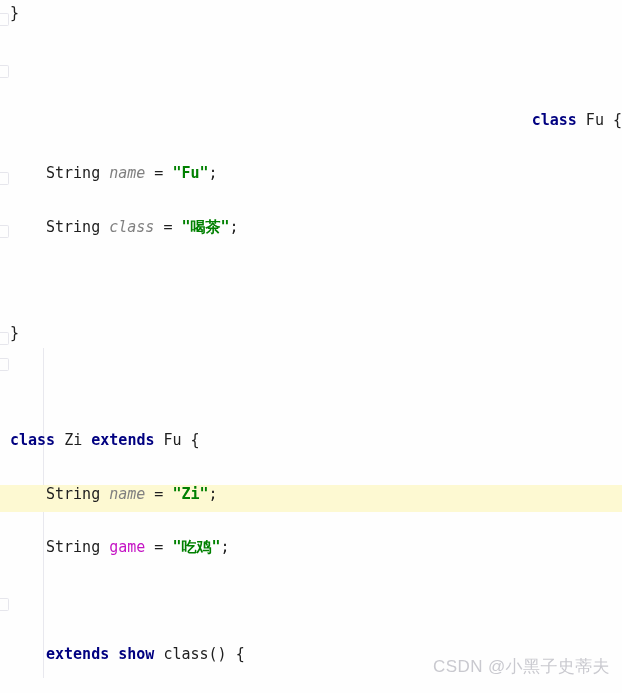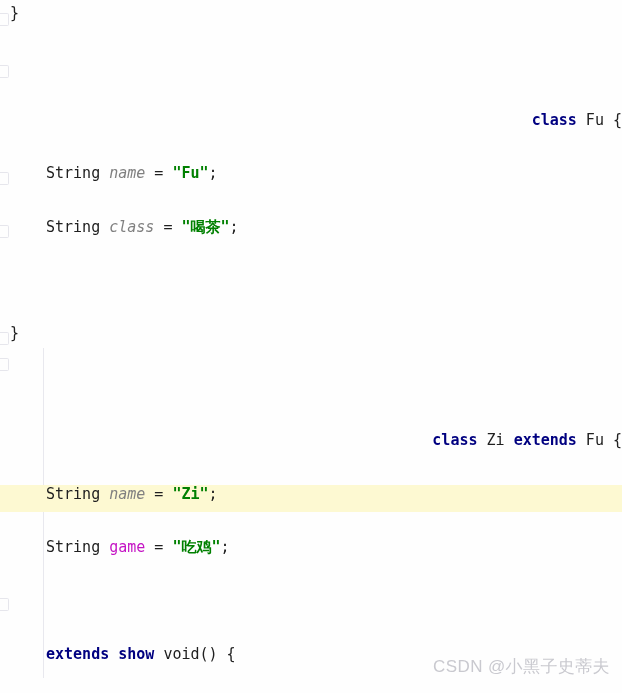--- a/index.html
+++ b/index.html
@@ -106,25 +106,25 @@
   <div id="current-line" style="top:485px;"></div>
 
   <pre id="code"><span class="ln" style="margin-left:8px;"><span class="plain">}</span></span>
 <span class="ln"> </span>
 <span class="ln" style="margin-left:8px;text-align:right;"><span class="kw">class</span><span class="type"> Fu {</span></span>
 <span class="ln" style="margin-left:44px;"><span class="type">String</span> <span class="fld">name</span><span class="plain"> = </span><span class="str">"Fu"</span><span class="plain">;</span></span>
 <span class="ln" style="margin-left:44px;"><span class="type">String</span> <span class="fld">class</span><span class="plain"> = </span><span class="str">"喝茶"</span><span class="plain">;</span></span>
 <span class="ln"> </span>
 <span class="ln" style="margin-left:8px;"><span class="plain">}</span></span>
 <span class="ln"> </span>
-<span class="ln" style="margin-left:8px;text-align:right;"><span class="kw">class</span><span class="type"> Zi </span><span class="kw">extends</span><span class="type"> Fu {</span></span>
+<span class="ln" style="margin-left:8px;"><span class="kw">class</span><span class="type"> Zi </span><span class="kw">extends</span><span class="type"> Fu {</span></span>
 <span class="ln" style="margin-left:44px;"><span class="type">String</span> <span class="fld">name</span><span class="plain"> = </span><span class="str">"Zi"</span><span class="plain">;</span></span>
 <span class="ln" style="margin-left:44px;"><span class="type">String</span> <span class="fldh">game</span><span class="plain"> = </span><span class="str">"吃鸡"</span><span class="plain">;</span></span>
 <span class="ln"> </span>
-<span class="ln" style="margin-left:44px;"><span class="kw">extends</span> <span class="kw">show</span><span class="plain"> void() {</span></span>
+<span class="ln" style="margin-left:44px;"><span class="kw">extends</span> <span class="kw">show</span><span class="plain"> class() {</span></span>
 
 
 
 
 
 
 
 
 
 

